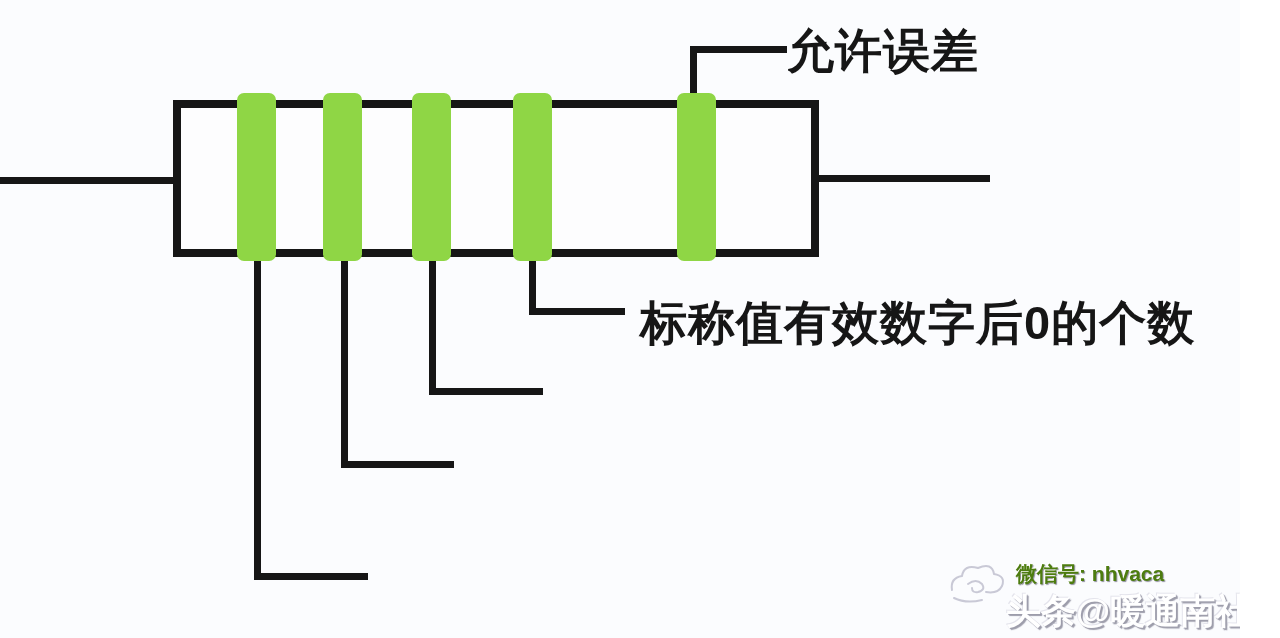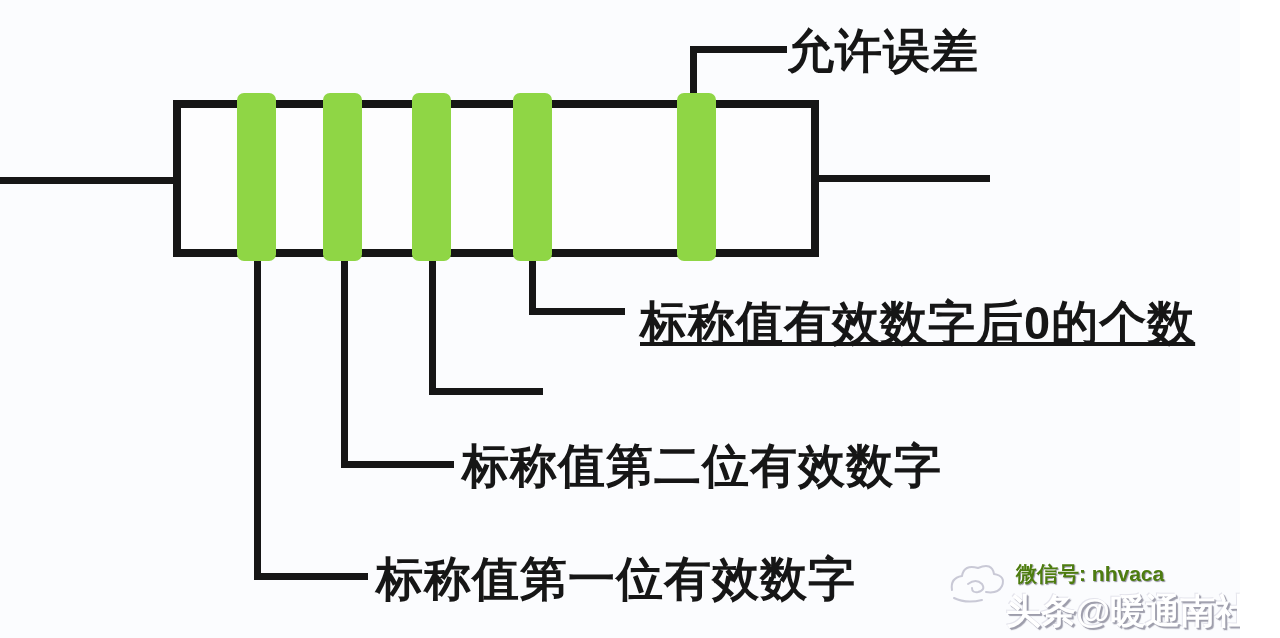--- a/index.html
+++ b/index.html
@@ -71,21 +71,21 @@
   .label {
     position: absolute;
     font-size: 47px;
     line-height: 1;
     font-weight: 600;
     color: #161616;
     white-space: nowrap;
     letter-spacing: 1px;
   }
   .label-tolerance { left: 787px; top: 27px;  }
-  .label-band4     { left: 640px; top: 299px; text-decoration: underline; }
+  .label-band4     { left: 640px; top: 299px; }
   .label-band3     { left: 552px; top: 367px; }
   .label-band2     { left: 462px; top: 442px; }
   .label-band1     { left: 376px; top: 555px; }
 
   
   .watermark {
     position: absolute;
     left: 940px;
     top: 548px;
     width: 340px;
@@ -139,22 +139,20 @@
   <div class="seg seg-b1-h"></div>
 
   <div class="band band-1"></div>
   <div class="band band-2"></div>
   <div class="band band-3"></div>
   <div class="band band-4"></div>
   <div class="band band-5"></div>
 
   <div class="label label-tolerance">允许误差</div>
   <div class="label label-band4">标称值有效数字后0的个数</div>
-  <div class="label label-band2">标称值第二位有效数字</div>
-  <div class="label label-band1">标称值第一位有效数字</div>
 
   <div class="watermark">
     <svg class="wm-doodle" width="62" height="48" viewBox="0 0 62 48">
       <path d="M4 30 Q2 18 14 16 Q16 4 30 8 Q44 2 46 14 Q58 16 54 26 Q50 34 38 32" fill="none" stroke="#c9c9d6" stroke-width="2" stroke-linecap="round"></path>
       <path d="M20 24 Q28 18 34 24 Q38 30 30 32 Q24 33 24 28" fill="none" stroke="#c9c9d6" stroke-width="2" stroke-linecap="round"></path>
       <path d="M6 38 Q18 44 34 40" fill="none" stroke="#c9c9d6" stroke-width="2" stroke-linecap="round"></path>
     </svg>
     <div class="wm-line1">微信号: nhvaca</div>
     <div class="wm-line2">头条@暖通南社</div>
   </div>

